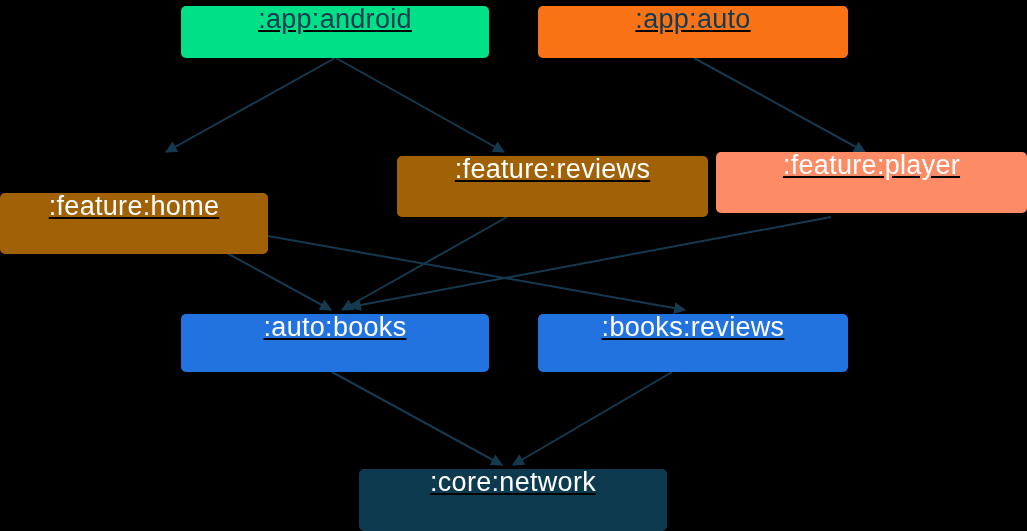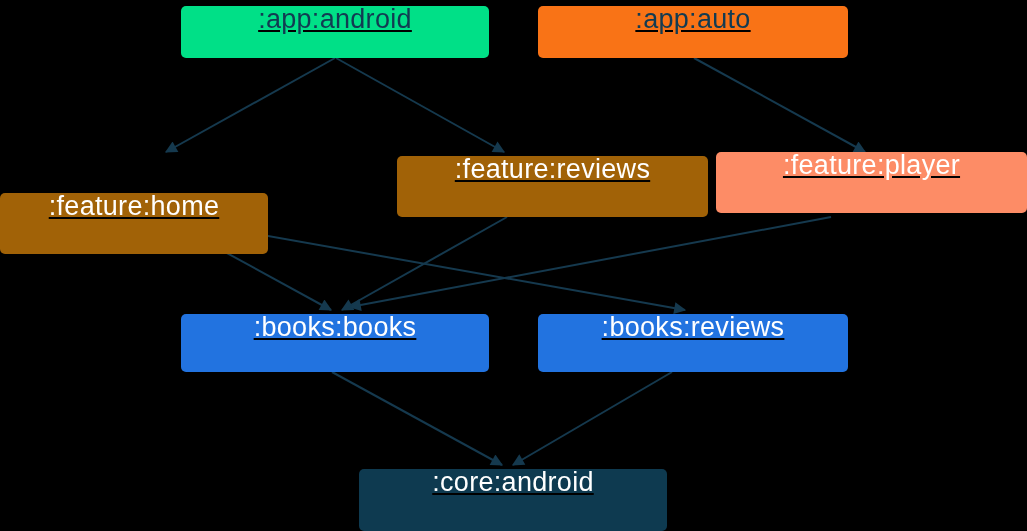--- a/index.html
+++ b/index.html
@@ -75,24 +75,24 @@
 
   <div class="node" style="left: 357px; top: 156px; width: 311px; height: 61px; background: #a16207; margin-left: 40px;">
     <span class="node-label" style="color: rgb(255, 255, 255);">:feature:reviews</span>
   </div>
 
   <div class="node" style="left: 716px; top: 152px; width: 311px; height: 61px; background: rgb(253, 140, 102);">
     <span class="node-label" style="color: rgb(255, 255, 255);">:feature:player</span>
   </div>
 
   <div class="node" style="left: 181px; top: 314px; width: 308px; height: 58px; background: rgb(34, 115, 224);">
-    <span class="node-label" style="color: rgb(255, 255, 255);">:books:books</span>
+    <span class="node-label" style="color: rgb(255, 255, 255);">:auto:books</span>
   </div>
 
   <div class="node" style="left: 538px; top: 314px; width: 310px; height: 58px; background: rgb(34, 115, 224);">
     <span class="node-label" style="color: rgb(255, 255, 255);">:books:reviews</span>
   </div>
 
   <div class="node" style="left: 359px; top: 469px; width: 308px; height: 62px; background: rgb(14, 58, 80);">
-    <span class="node-label" style="color: rgb(255, 255, 255);">:core:android</span>
+    <span class="node-label" style="color: rgb(255, 255, 255);">:core:network</span>
   </div>
 
 </div>
 
 </body></html>

